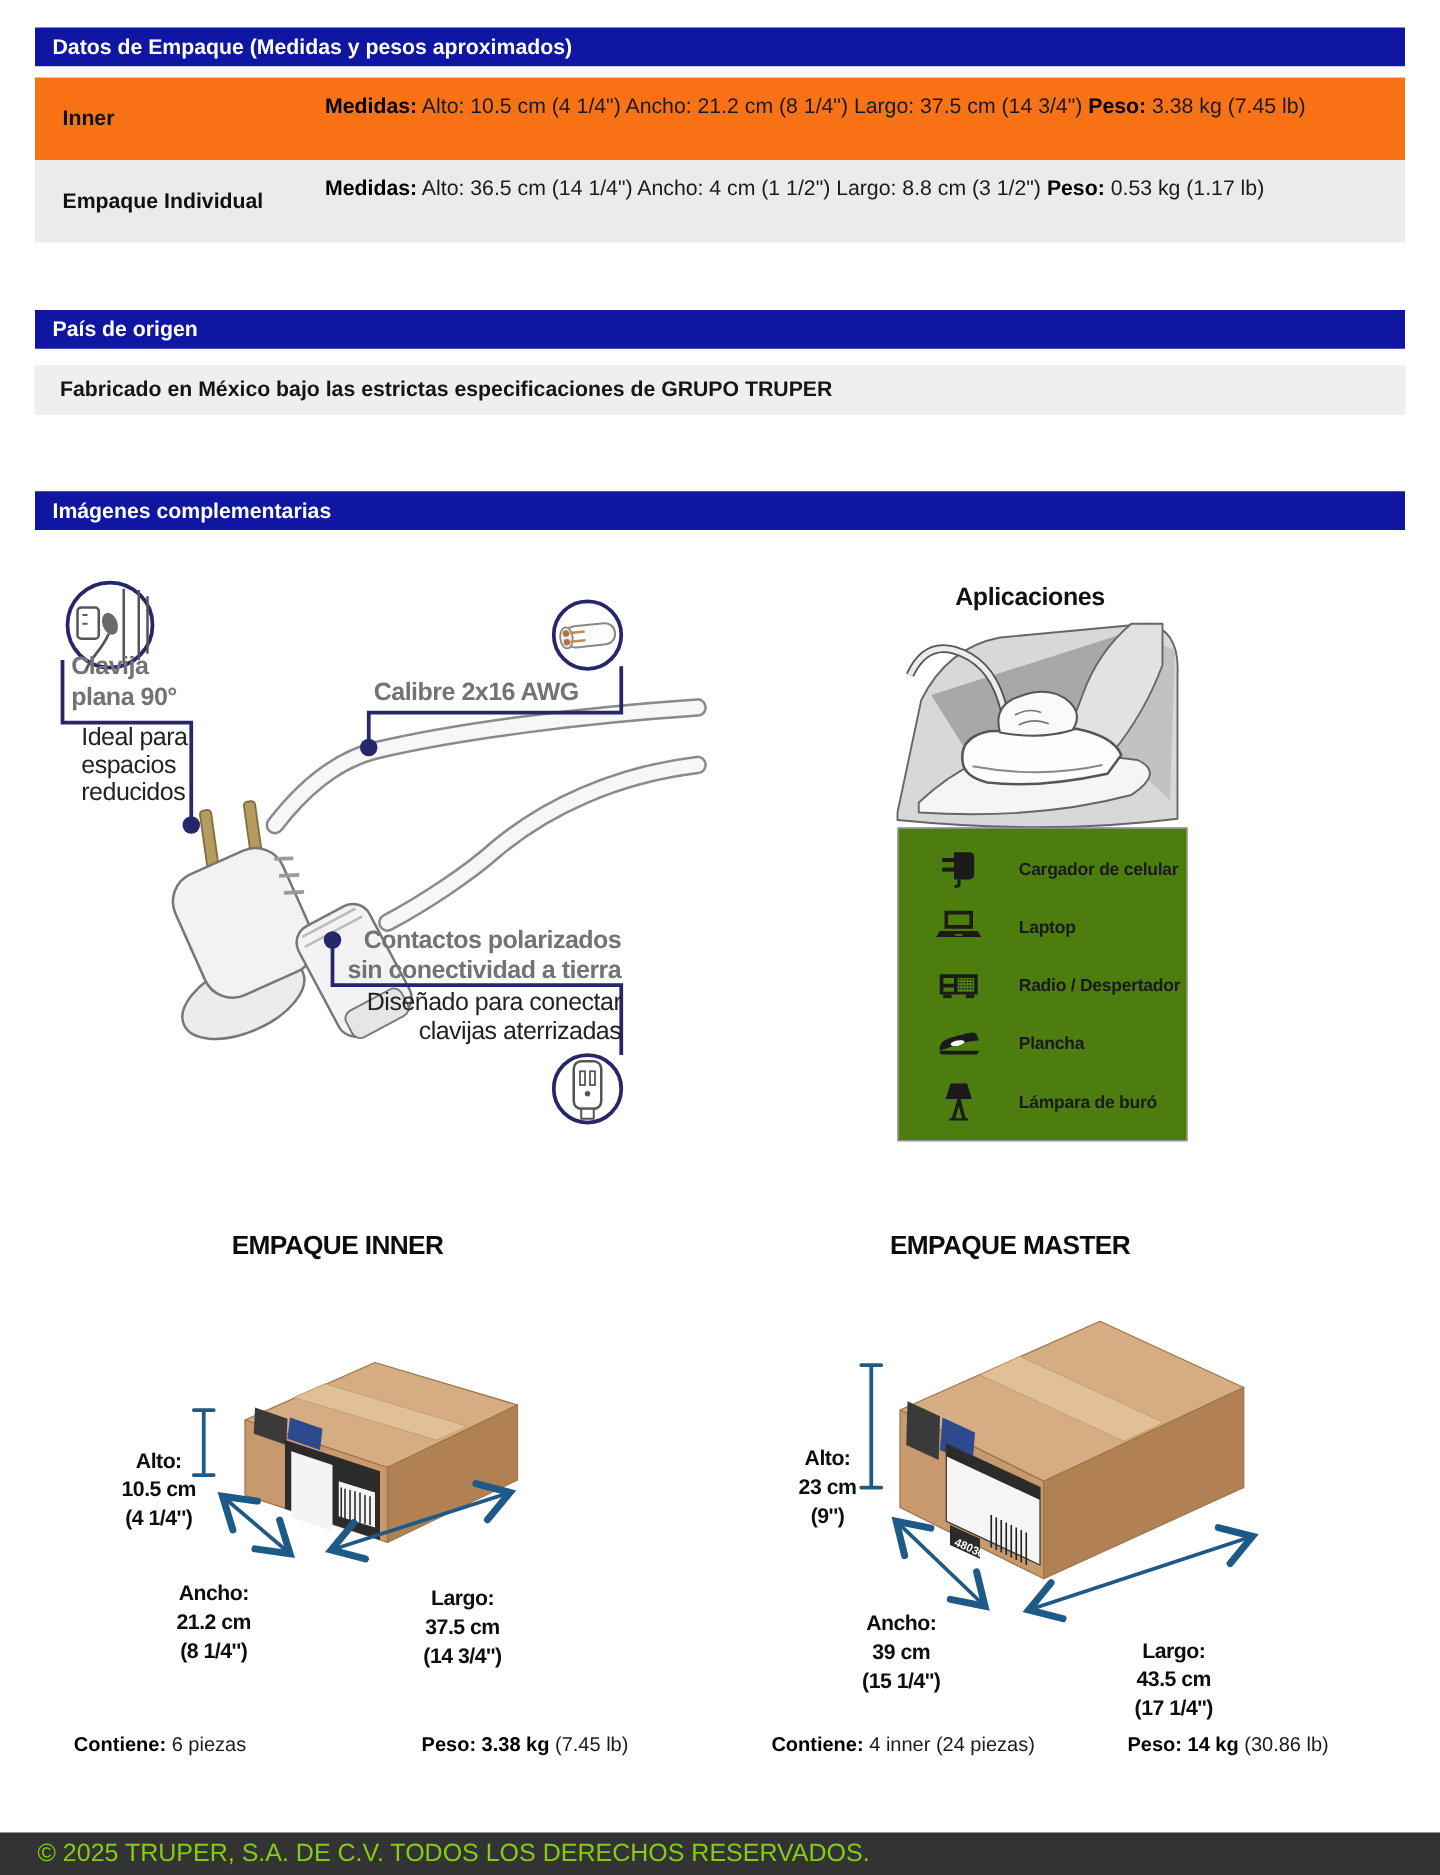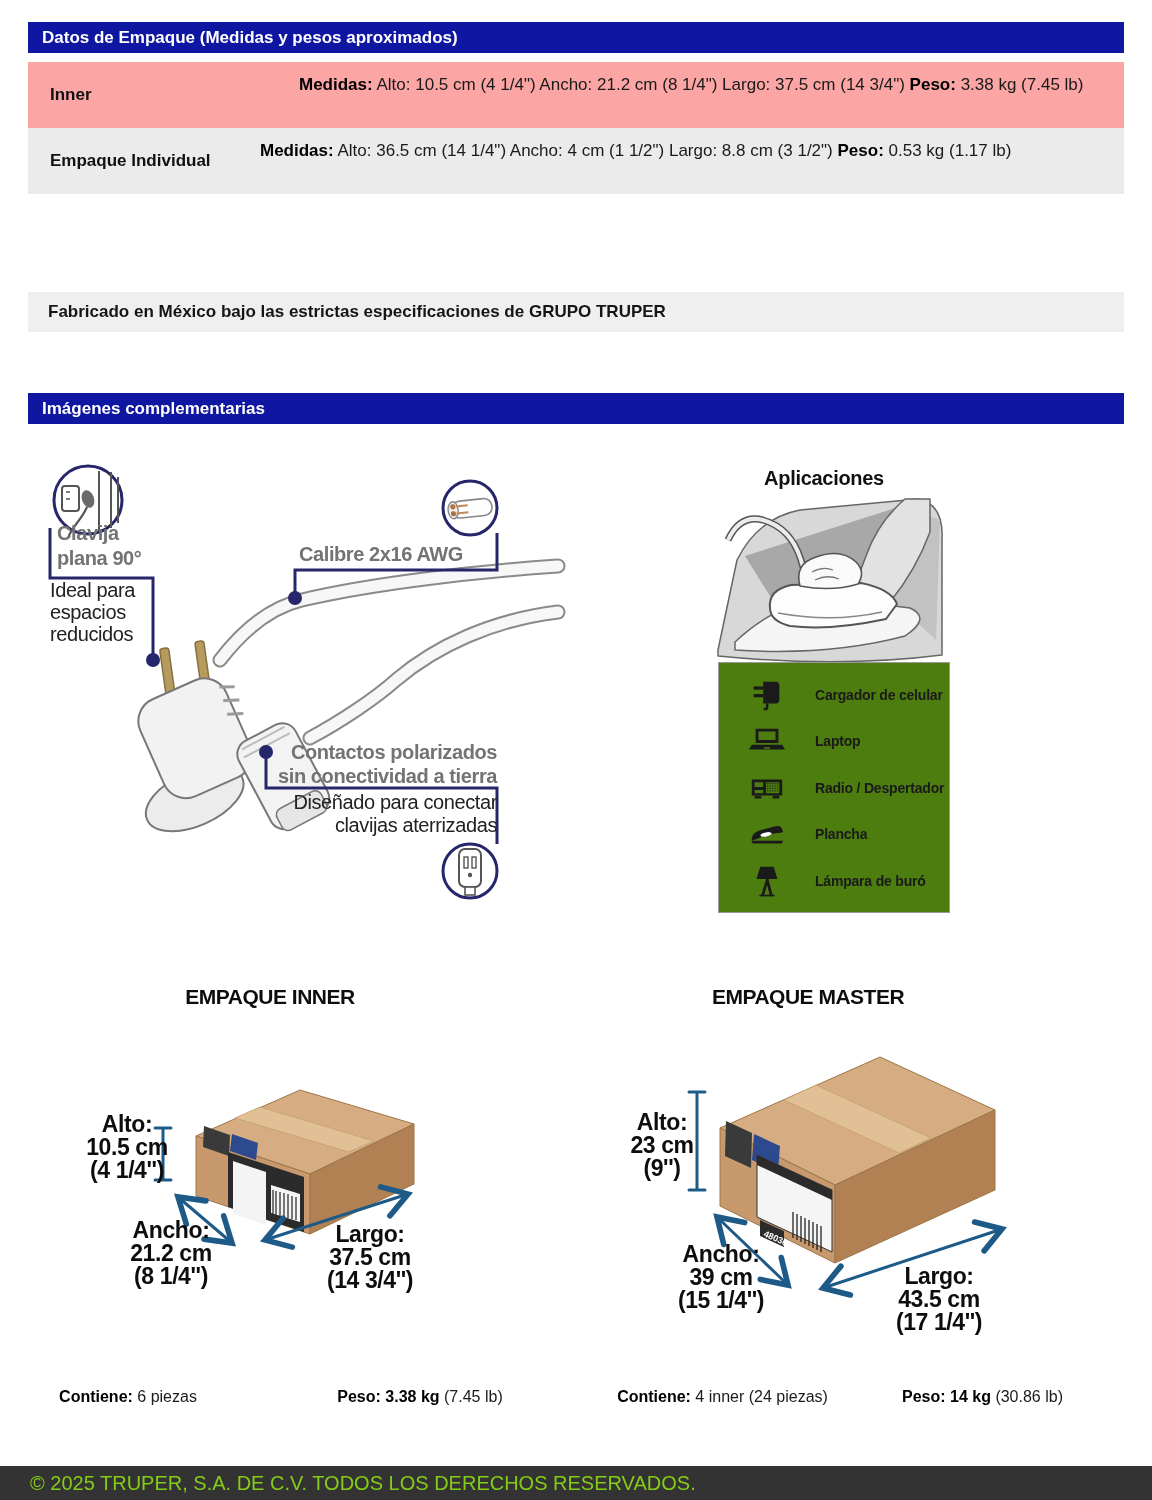--- a/index.html
+++ b/index.html
@@ -11,54 +11,54 @@
              color:#fff; font-weight:bold; font-size:17px; line-height:31px; padding-left:14px; }
   #bar-empaque { top:22px; }
   #bar-origen  { top:248px; }
   #bar-imagenes{ top:393px; }
 
   .trow { position:absolute; left:28px; width:1096px; display:flex; }
   .trow .tlabel { width:232px; padding-left:22px; font-weight:bold; font-size:17px;
                   display:flex; align-items:center; }
   .trow .tcontent { flex:1; font-size:17px; line-height:26px; padding:10px 26px 10px 0; color:#1a1a1a; }
   .b { font-weight:bold; color:#000; }
-  #row-inner      { top:62px;  height:66px; background:#fca5a5;gap:39px; }
+  #row-inner      { top:62px;  height:66px; background:#f97316; }
   #row-individual { top:128px; height:66px; background:#ebebeb; }
 
   .originbox { position:absolute; left:28px; top:292px; width:1096px; height:40px;
                background:#efefef; font-weight:bold; font-size:17px; line-height:40px;
                padding-left:20px; color:#151515; }
 
   .art { position:absolute; left:0; top:0; width:1152px; height:1500px; pointer-events:none; }
 
   .co-bold { position:absolute; font-weight:bold; font-size:20px; letter-spacing:-0.4px;
              color:#737373; line-height:25px; }
   .co-reg  { position:absolute; font-size:20px; letter-spacing:-0.4px; color:#222; line-height:22px; }
   #clavija-title { left:57px; top:521px; }
-  #clavija-sub   { left:50px; top:579px; }
+  #clavija-sub   { left:65px; top:579px; }
   #calibre-title { right:689px; top:542px; text-align:right; white-space:nowrap; }
   #contactos-title { right:655px; top:740px; text-align:right; line-height:24px; white-space:nowrap; }
   #contactos-sub   { right:655px; top:791px; text-align:right; line-height:23px; white-space:nowrap; }
 
   #aplicaciones-title { position:absolute; left:708px; top:467px; width:232px; text-align:center;
                         font-weight:bold; font-size:20px; letter-spacing:-0.3px; }
   .appbox { position:absolute; left:718px; top:662px; width:232px; height:251px;
             border:1px solid #9a9a9a; background:#4d7c0f; display:flex; flex-direction:column;
             justify-content:space-evenly; padding:4px 0; }
   .app-row { display:flex; align-items:center; }
   .app-icon { width:96px; display:flex; justify-content:center; }
   .app-label { font-weight:bold; font-size:14px; letter-spacing:-0.2px; color:#1a1a1a; }
 
   .pack-title { position:absolute; top:985px; width:220px; text-align:center; font-weight:bold;
                 font-size:21px; letter-spacing:-0.5px; color:#0d0d0d; }
   #inner-title { left:160px; }
   #master-title{ left:698px; }
 
-  .dim { position:absolute; width:130px; text-align:center; font-weight:bold; font-size:23px;
-         letter-spacing:-0.4px; line-height:23px; color:#0d0d0d; }
+  .dim { position:absolute; width:130px; text-align:center; font-weight:bold; font-size:17px;
+         letter-spacing:-0.4px; line-height:23px; color:#0d0d0d;margin-top:44px; }
   #inner-alto  { left:62px;  top:1113px; }
   #inner-ancho { left:106px; top:1219px; }
   #inner-largo { left:305px; top:1223px; }
   #master-alto { left:597px; top:1111px; }
   #master-ancho{ left:656px; top:1243px; }
   #master-largo{ left:874px; top:1265px; }
 
   .stat { position:absolute; top:1388px; font-size:16px; text-align:center; color:#1a1a1a; white-space:nowrap; }
   #stat-inner-contiene  { left:28px;  width:200px; }
   #stat-inner-peso      { left:320px; width:200px; }
@@ -88,20 +88,21 @@
   <div class="trow" id="row-individual">
     <div class="tlabel">Empaque Individual</div>
     <div class="tcontent">
       <span class="b">Medidas:</span>
       <span>Alto: 36.5 cm (14 1/4") Ancho: 4 cm (1 1/2") Largo: 8.8 cm (3 1/2")</span>
       <span class="b">Peso:</span>
       <span>0.53 kg (1.17 lb)</span>
     </div>
   </div>
 
+  <div class="bluebar" id="bar-origen">País de origen</div>
   <div class="originbox">Fabricado en México bajo las estrictas especificaciones de GRUPO TRUPER</div>
 
   <div class="bluebar" id="bar-imagenes">Imágenes complementarias</div>
 
   <svg class="art" viewBox="0 0 1152 1500" xmlns="http://www.w3.org/2000/svg">
     <defs>
       <marker id="tip" viewBox="-14 -9 16 18" refX="0" refY="0" markerWidth="13" markerHeight="13" orient="auto-start-reverse">
         <path d="M-11,-7 L0,0 L-11,7" fill="none" stroke="#1e5a88" stroke-width="2.6" stroke-linecap="round"></path>
       </marker>
     </defs>

